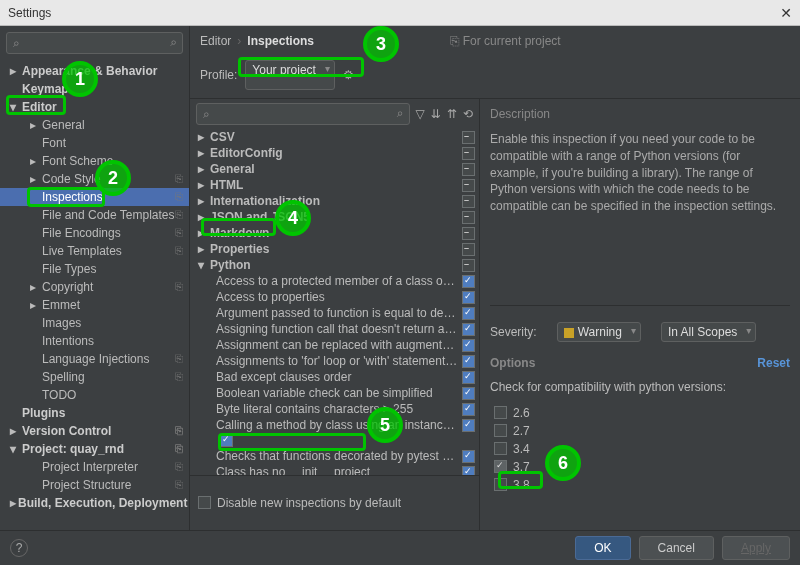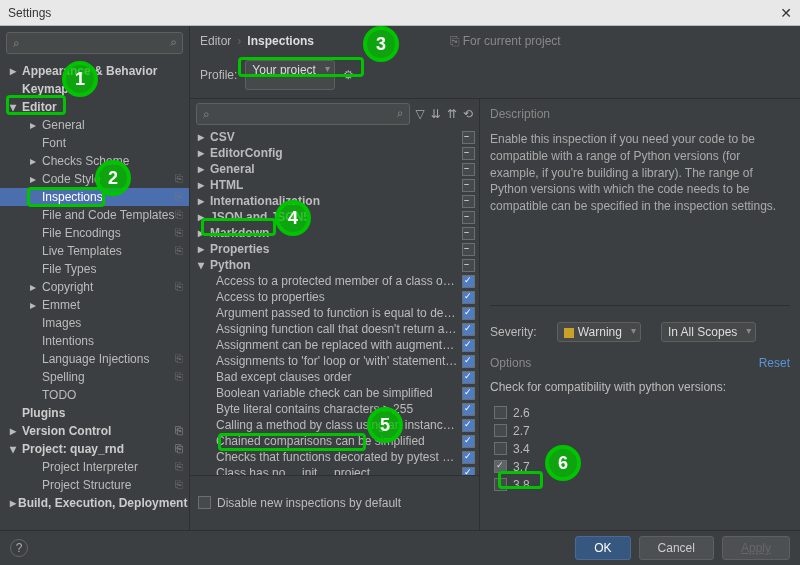--- a/index.html
+++ b/index.html
@@ -44,21 +44,21 @@
   .insp-row .halfbox::after { content:"–"; color:#ccc; }
   .insp-bottom { padding:20px 8px; display:flex; gap:6px; border-top:1px solid #2d2f30; }
   .insp-bottom .cb { width:13px; height:13px; border:1px solid #6a6f70; background:#45494a; }
   .insp-right { flex:1; padding:8px 10px; display:flex; flex-direction:column; gap:10px; font-size:11px; }
   .desc-title { color:#888; }
   .desc-text { color:#aaa; line-height:1.4; }
   .sev-row { display:flex; align-items:center; gap:20px; margin-top:6px; }
   .dd { background:#45494a; border:1px solid #5e6060; padding:2px 18px 2px 6px; color:#ddd; border-radius:3px; position:relative; cursor:pointer; }
   .dd::after { content:"▾"; position:absolute; right:4px; top:2px; color:#888; font-size:10px; }
   .warn-swatch { width:10px; height:10px; background:#c9a227; display:inline-block; margin-right:4px; vertical-align:middle; }
-  .opt-head { display:flex; justify-content:space-between; color:#888; margin-top:4px; }
+  .opt-head { display:flex; justify-content:space-between; color:#888; margin-top:4px;font-weight:bold; }
   .opt-head .reset { color:#5894d8; cursor:pointer; }
   .ver-check { display:flex; align-items:center; gap:6px; padding:2px 0 2px 4px; }
   .ver-check .cb { width:13px; height:13px; border:1px solid #6a6f70; background:#45494a; position:relative; cursor:pointer; }
   .ver-check .cb.checked { background:#5e6365; }
   .ver-check .cb.checked::after { content:"✓"; color:#ddd; font-size:9px; position:absolute; top:-1px; left:1px; }
   .buttons { height:35px; background:#3c3f41; border-top:1px solid #2d2f30; display:flex; justify-content:flex-end; align-items:center; padding:0 10px; gap:8px; position:relative; }
   .btn { padding:4px 18px; background:#4c5052; border:1px solid #5e6060; color:#ccc; cursor:pointer; border-radius:3px; }
   .btn.primary { background:#365880; border-color:#4a6a95; color:#fff; }
   .btn.disabled { color:#666;text-decoration:underline; }
   .help { position:absolute; left:10px; width:18px; height:18px; border:1px solid #666; border-radius:50%; text-align:center; line-height:16px; color:#aaa; cursor:pointer; }
@@ -94,21 +94,21 @@
         <div class="tree-item child">
           <span class="arrow">▸</span>
           <span>General</span>
         </div>
         <div class="tree-item child">
           <span class="arrow"></span>
           <span>Font</span>
         </div>
         <div class="tree-item child">
           <span class="arrow">▸</span>
-          <span>Checks Scheme</span>
+          <span>Font Scheme</span>
         </div>
         <div class="tree-item child">
           <span class="arrow">▸</span>
           <span>Code Style</span>
           <span class="cog">⎘</span>
         </div>
         <div class="tree-item child selected">
           <span class="arrow"></span>
           <span>Inspections</span>
           <span class="cog">⎘</span>
@@ -302,21 +302,20 @@
             </div>
             <div class="insp-row child">
               <span class="label">Byte literal contains characters &gt; 255</span>
               <span class="cbox"></span>
             </div>
             <div class="insp-row child">
               <span class="label">Calling a method by class using an instance of a different class</span>
               <span class="cbox"></span>
             </div>
             <div class="insp-row child">
-              <span class="label">Chained comparisons can be simplified</span>
               <span class="cbox"></span>
             </div>
             <div class="insp-row child">
               <span class="label">Checks that functions decorated by pytest parametrize have correct arguments</span>
               <span class="cbox"></span>
             </div>
             <div class="insp-row child">
               <span class="label">Class has no __init__ project</span>
               <span class="cbox"></span>
             </div>

